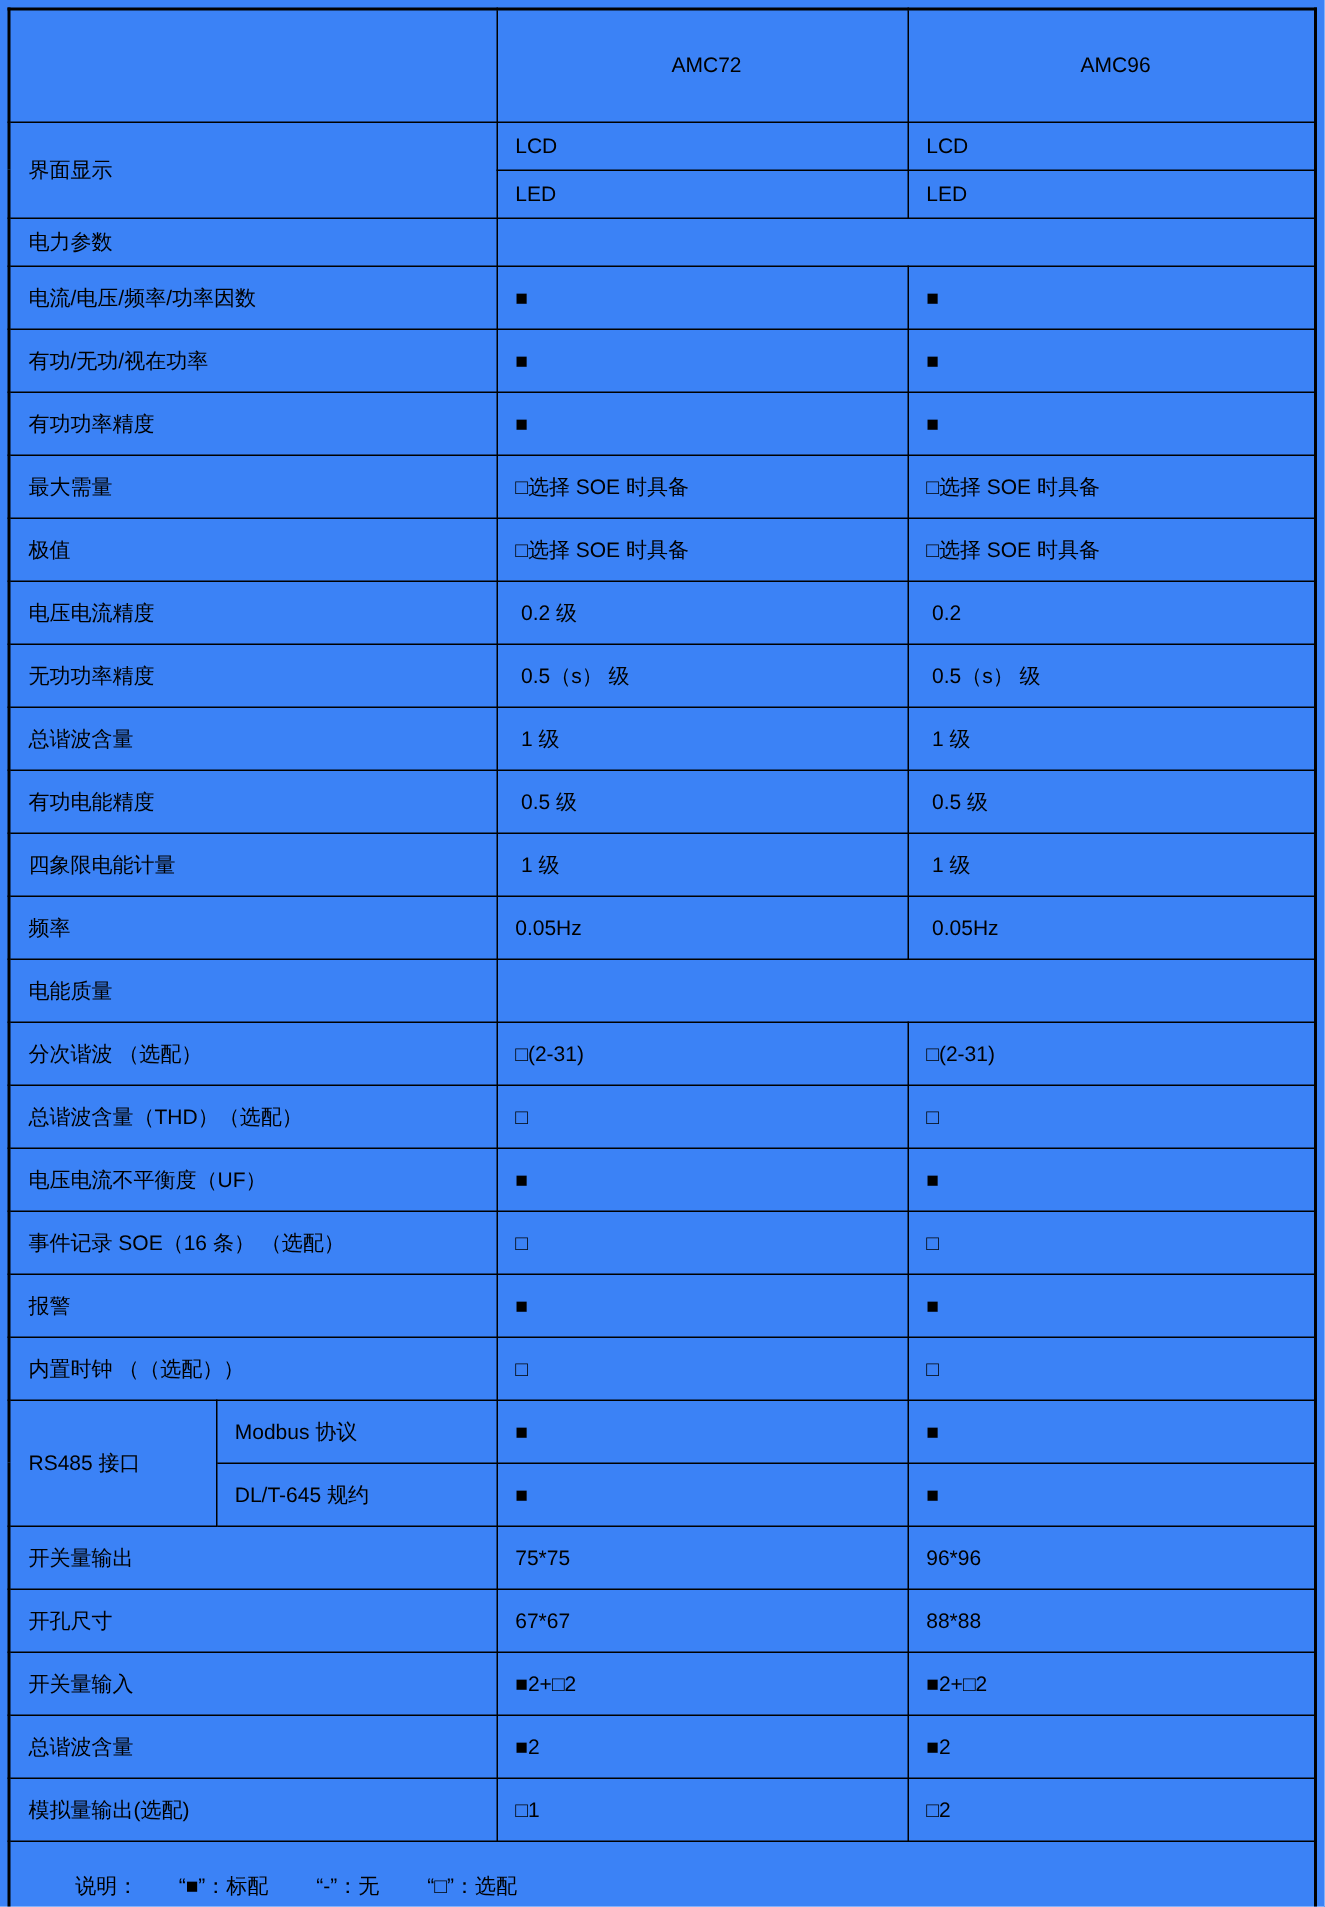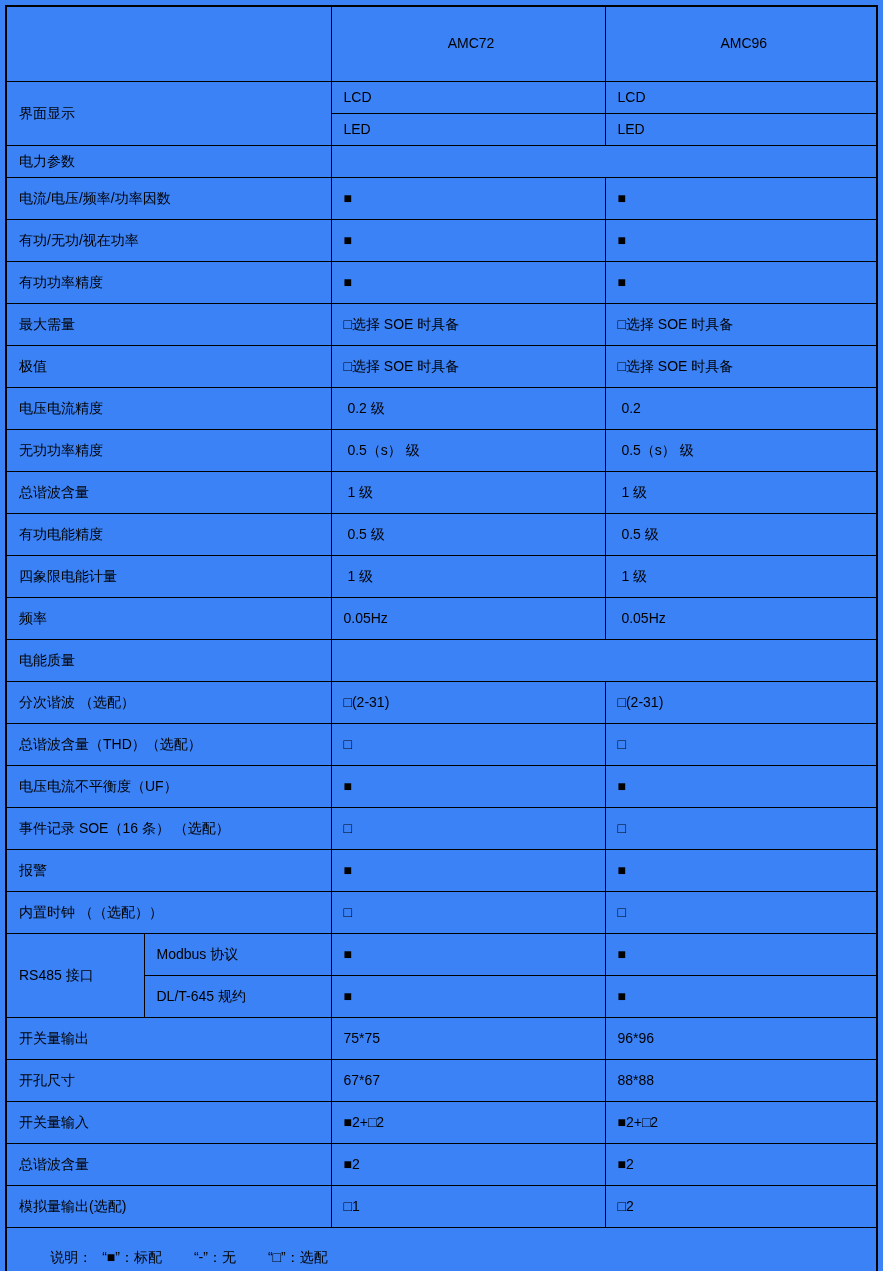--- a/index.html
+++ b/index.html
@@ -20,21 +20,21 @@
     line-height:1.35;
   }
   td.val{padding-left:8px;margin-top:48px;}
   td.center{text-align:center;padding-left:6px;}
   td.indent{padding-left:30px;}
   tr.h-header{height:75px;}
   tr.h-sub{height:32px;}
   tr.h-section{height:32px;padding-left:30px;}
   tr.h-row{height:42px;}
   tr.h-foot{height:45px;}
-  td .fnote-prefix{margin-right:10px;}
+  td .fnote-prefix{margin-right:27px;}
   td .fnote-item{margin-right:32px;}
 </style>
 </head>
 <body>
 
 <div class="page">
   <table class="spec">
     <colgroup>
       <col style="width:138px">
         <col style="width:187px">

